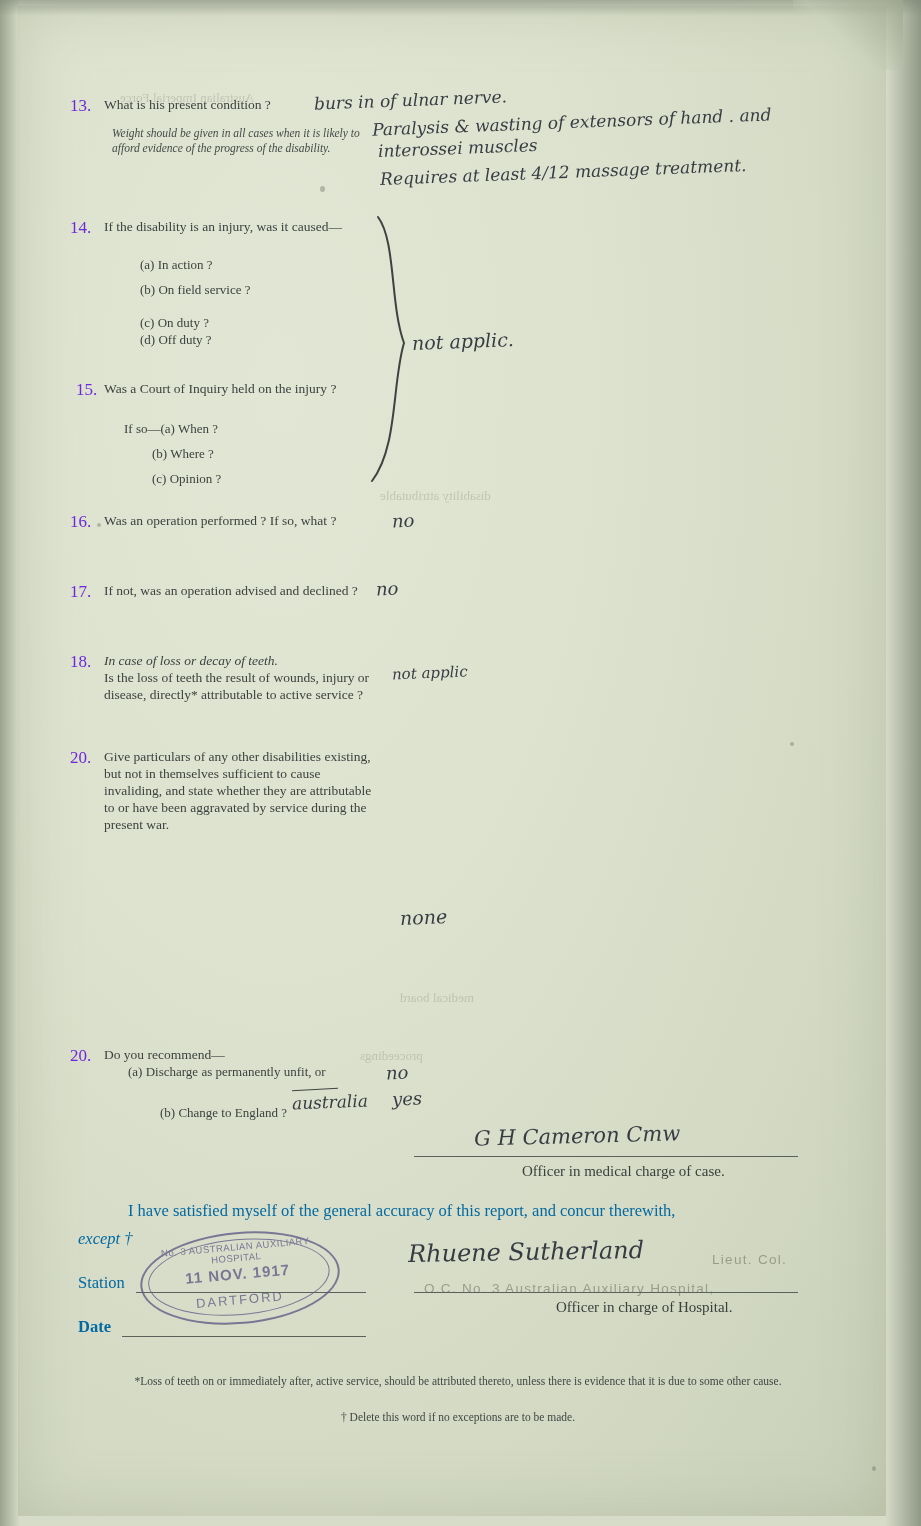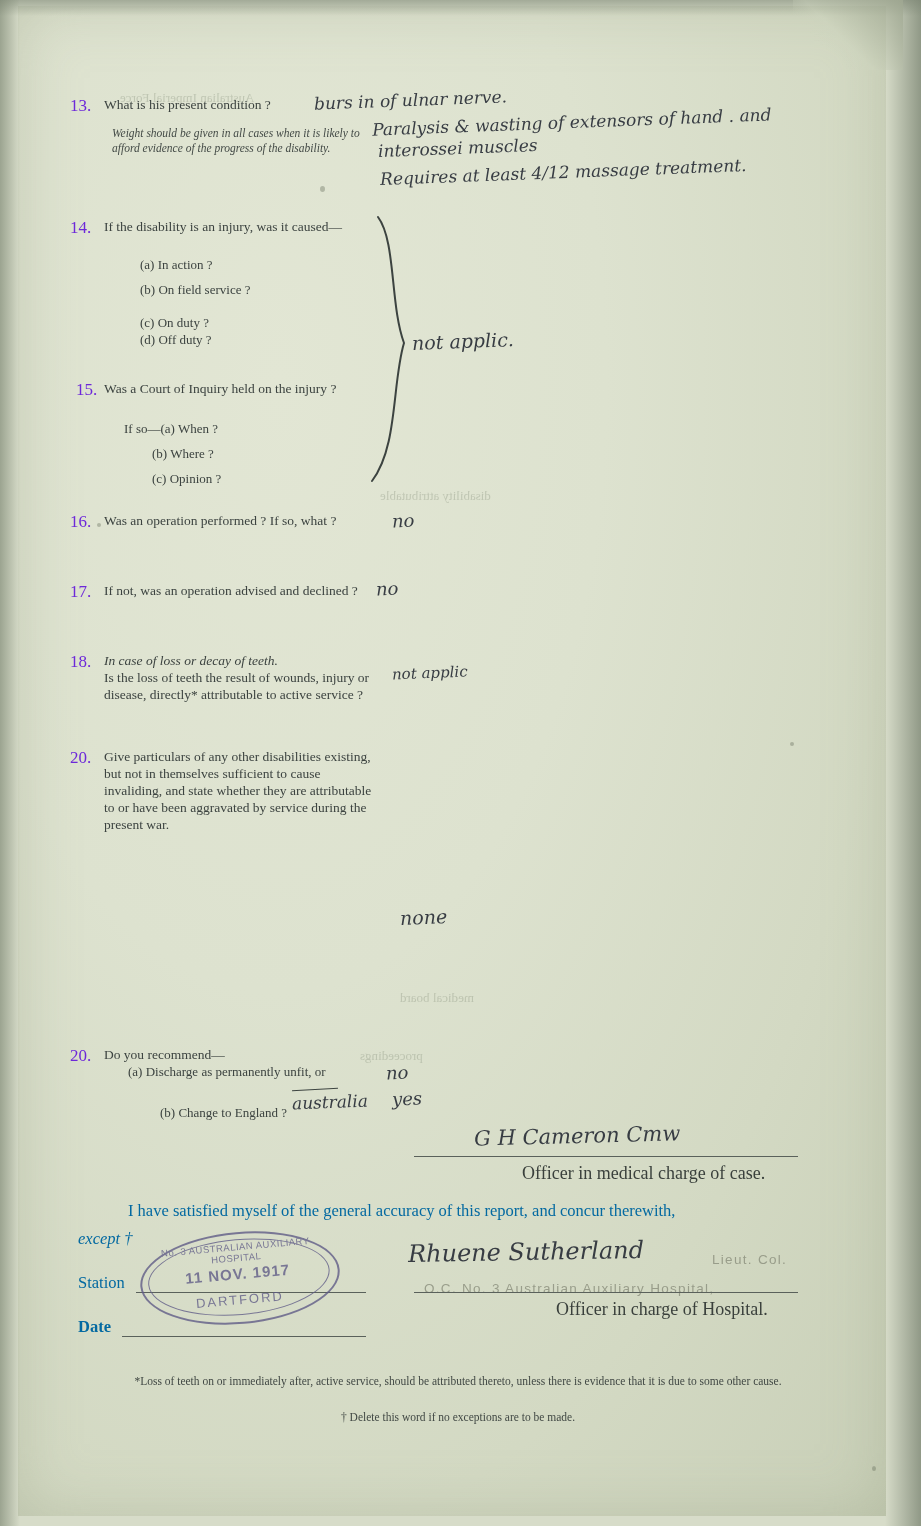--- a/index.html
+++ b/index.html
@@ -107,21 +107,21 @@
   }
 
   
   .rule {
     position: absolute;
     border-bottom: 1px solid #5a615b;
     height: 0;
   }
   .caption {
     position: absolute;
-    font-size: 18px;
+    font-size: 15px;
     color: #3a403c;
   }
   .statement {
     position: absolute;
     font-size: 16.5px;
     color: #0369a1;
     line-height: 22px;
   }
   .footnote {
     position: absolute;

